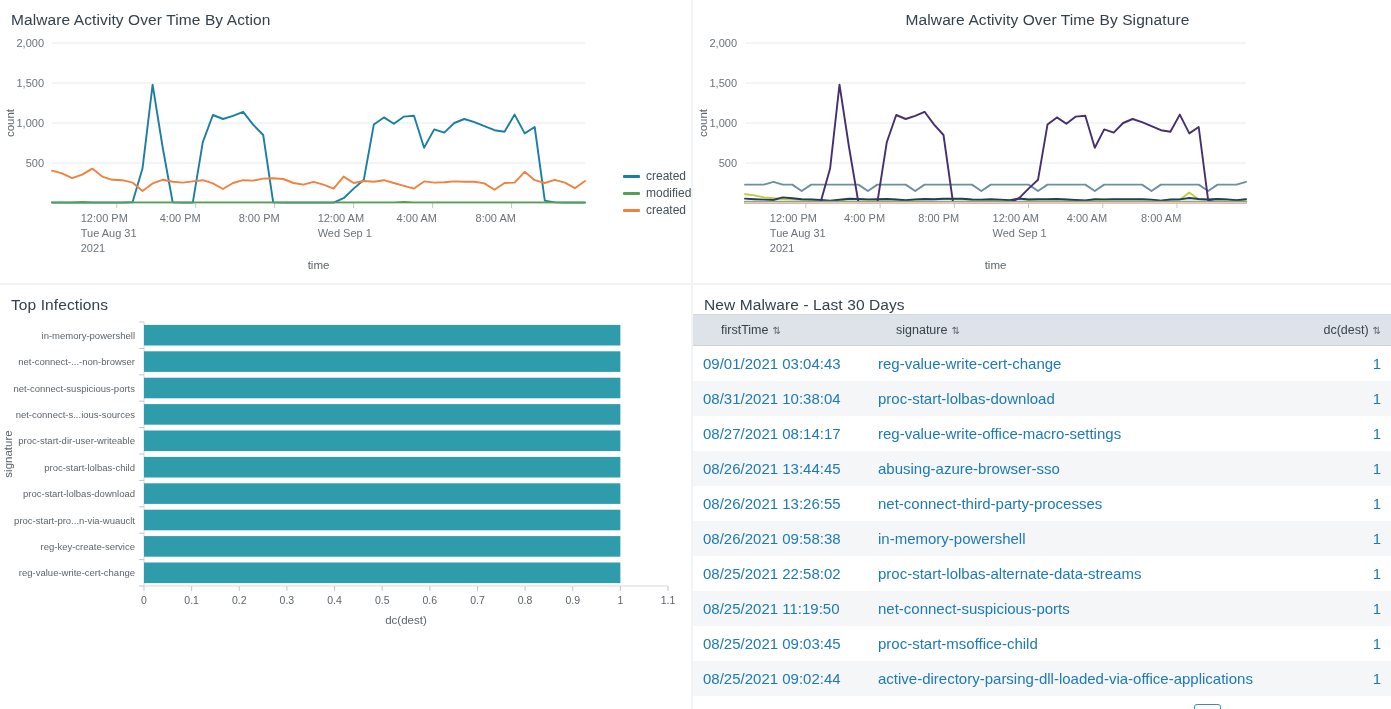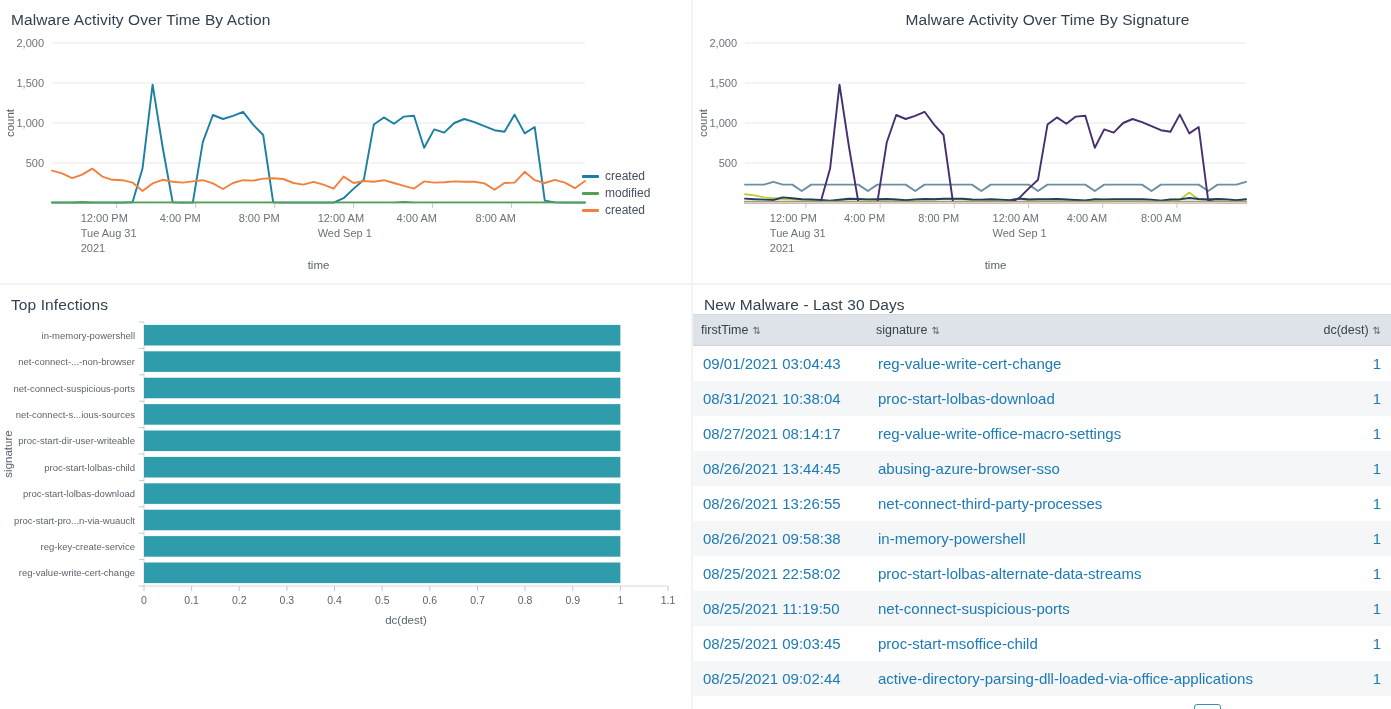--- a/index.html
+++ b/index.html
@@ -49,38 +49,38 @@
   
   .legend {
     position: absolute;
     font-size: 11.5px;
     color: #44505c;
     line-height: 12px;
   }
   .legend-row { display: flex; align-items: center; margin-bottom: 2px; height: 12px; }
   .legend-swatch { width: 17px; height: 3px; margin-right: 6px; flex: 0 0 auto; border-radius: 1px; }
   .legend-label { white-space: nowrap; }
-  .legend1 { left: 582px; top: 140px; }
+  .legend1 { left: 623px; top: 140px; }
   .legend1 .legend-row { margin-bottom: 3px; height: 14px; font-size: 12px; }
 
   
   .bc-wrap { position: relative; width: 100%; height: 330px; }
   .bc-label { font-size: 9.5px; fill: #5c646d; font-family: "Liberation Sans", sans-serif; }
   .bc-tick { font-size: 10.5px; fill: #5c646d; font-family: "Liberation Sans", sans-serif; }
 
   
   .tbl { width: 100%; border-collapse: collapse; table-layout: fixed; }
   .tbl thead th {
     background: #dde3e8;
     font-size: 12.5px;
     font-weight: 400;
     color: #384košt;
     color: #38424d;
     text-align: left;
-    padding: 8px 10px 8px 8px;
+    padding: 8px 10px 8px 28px;
     border-top: 1px solid #d3d9de;
     border-bottom: 1px solid #cdd4da;
     white-space: nowrap;
   }
   .th-num { text-align: right !important; }
   .sort-ico { font-size: 10px; color: #5c646d; margin-left: 4px; }
   .tbl tbody td {
     font-size: 15px;
     padding: 9px 10px;
     font-family: Liberation Sans, sans-serif;

